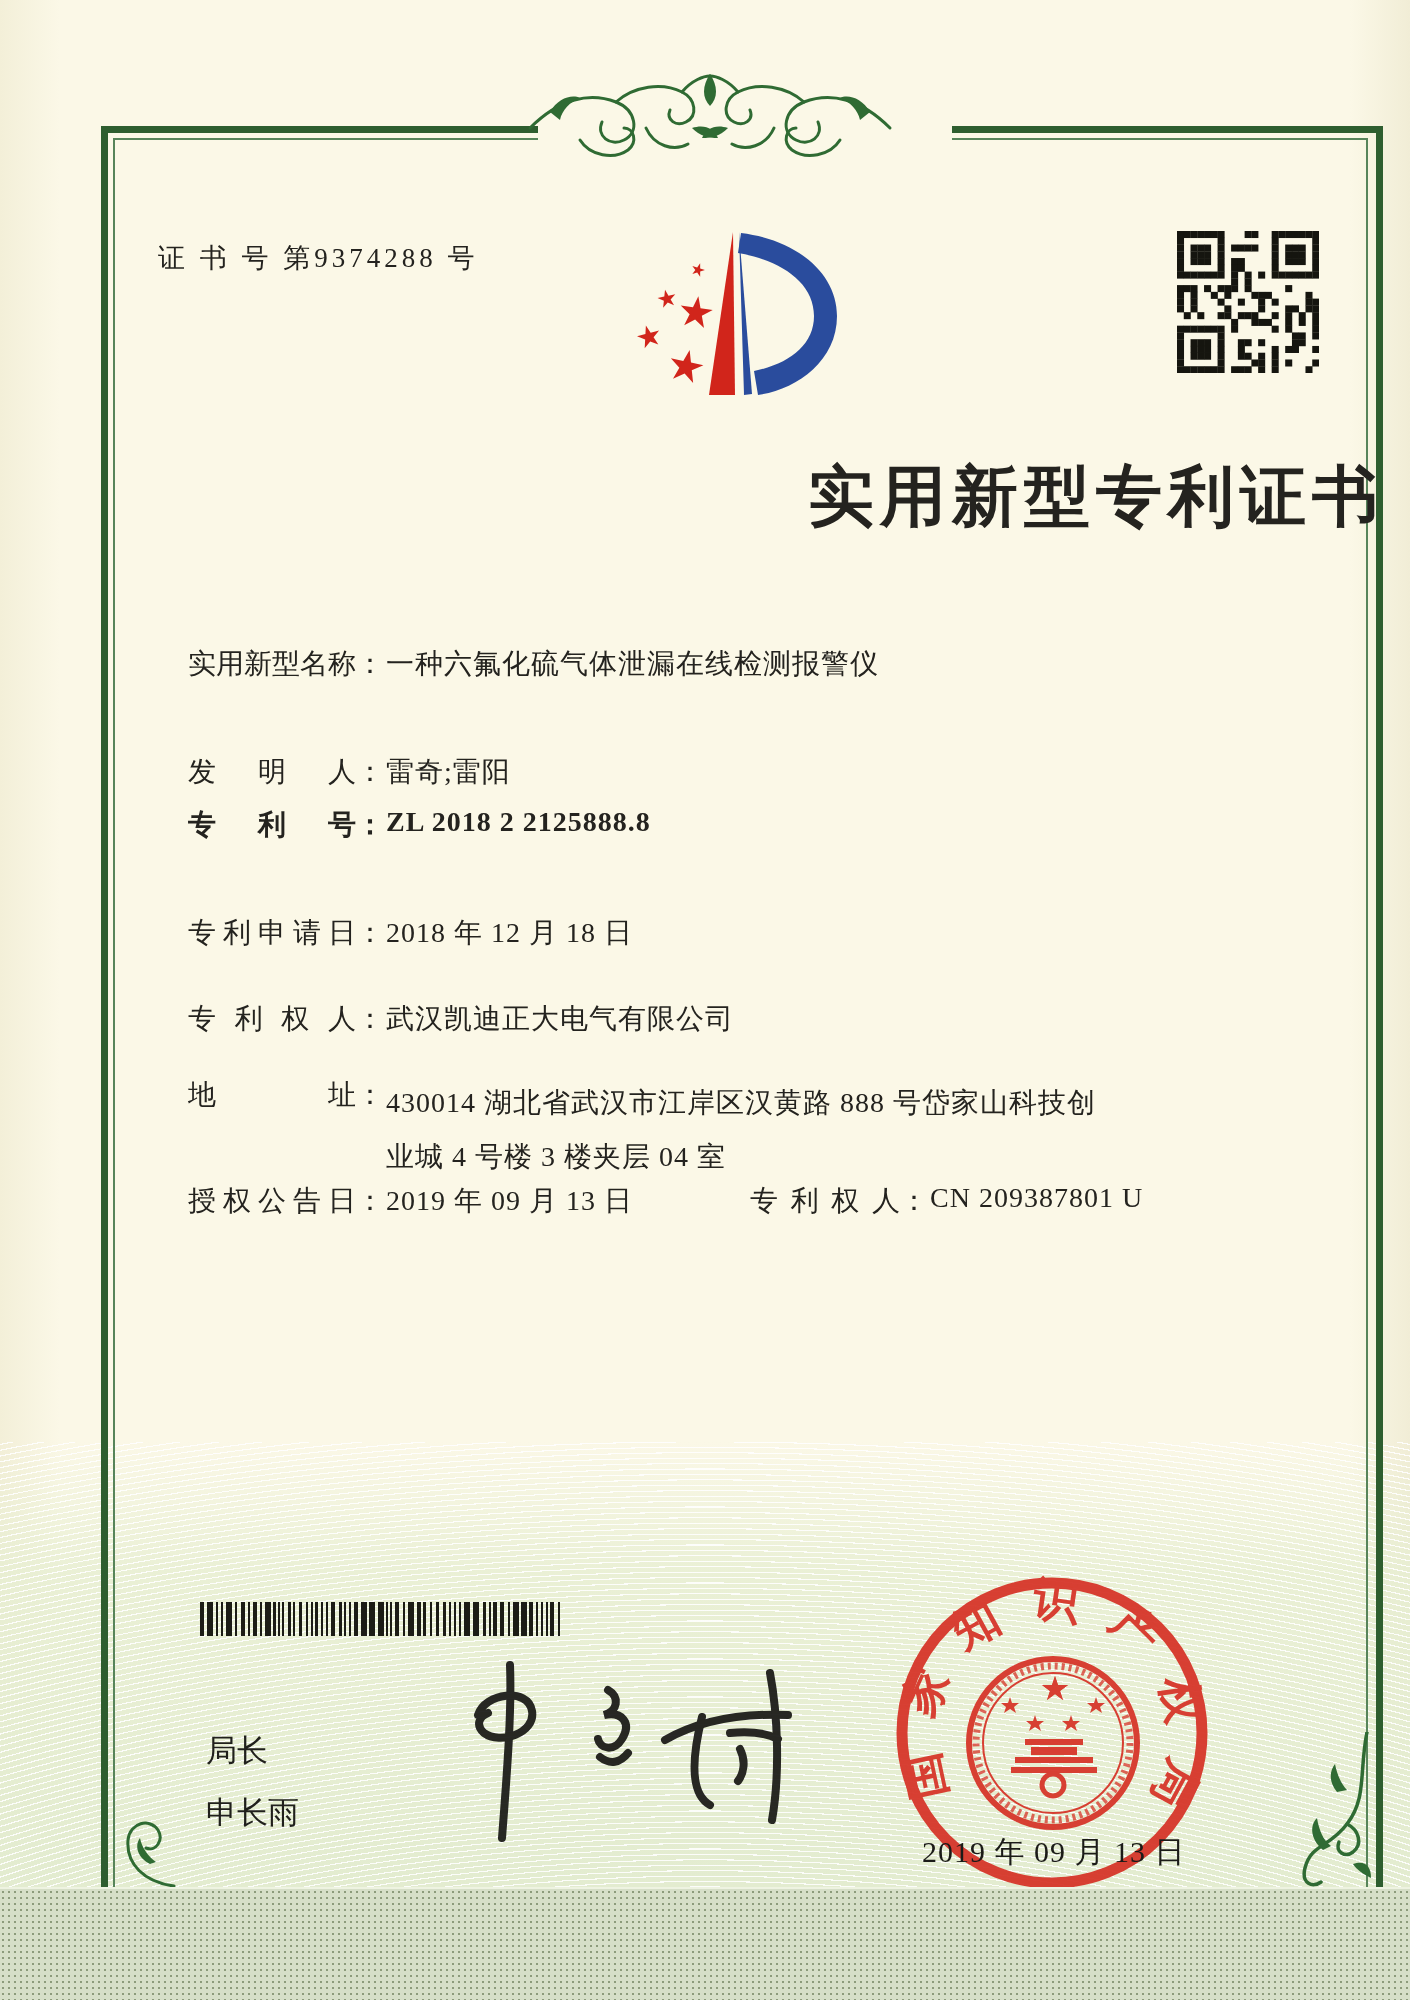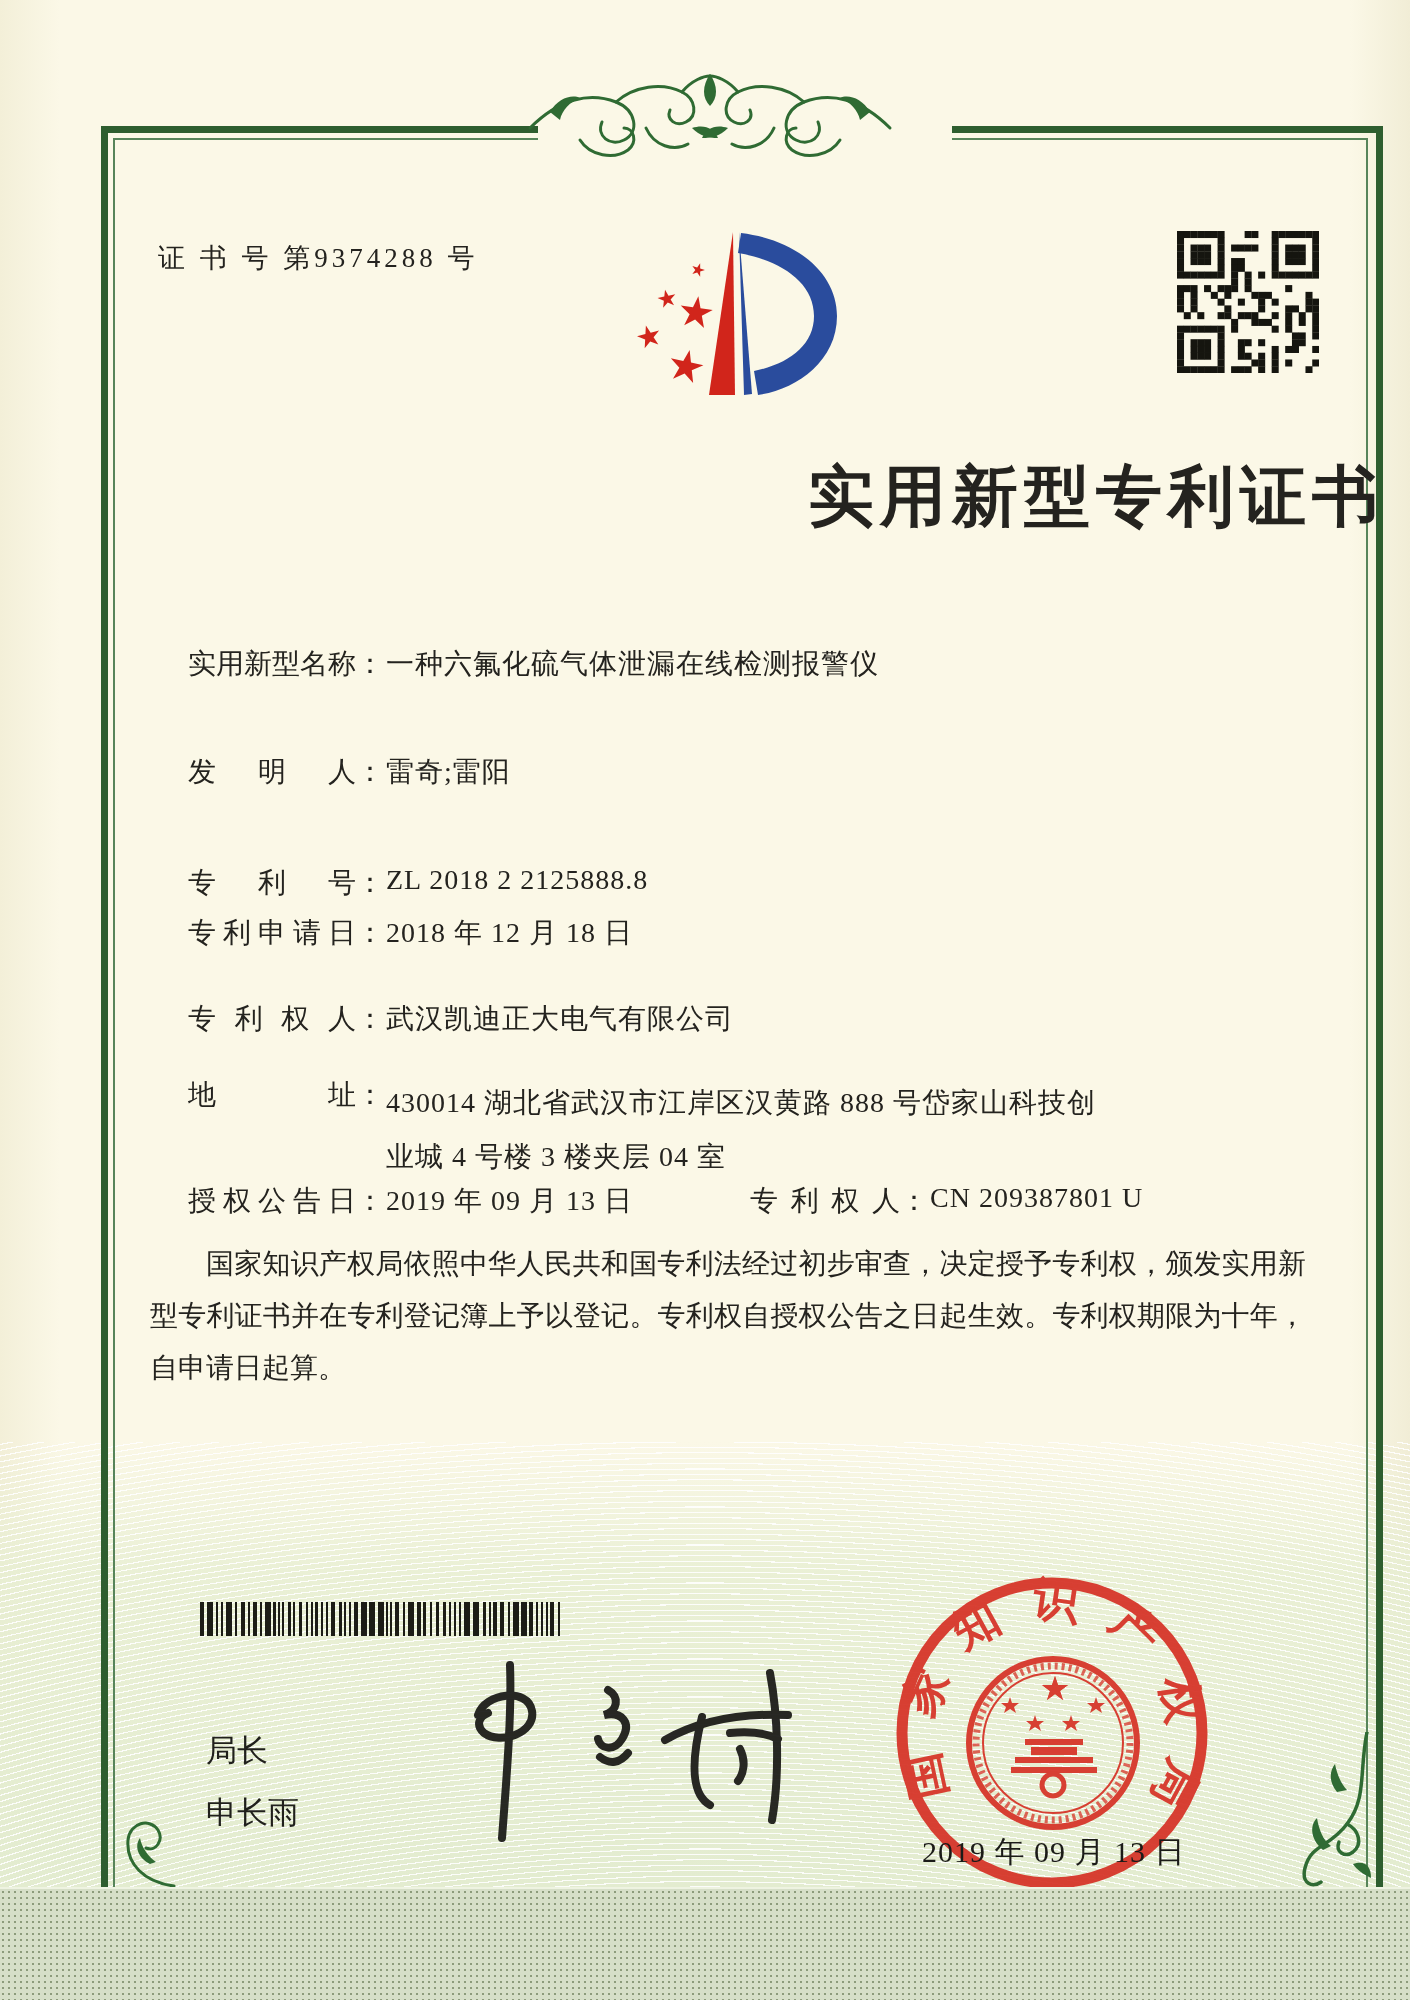--- a/index.html
+++ b/index.html
@@ -302,41 +302,40 @@
   </svg>
 
 <div class="title">实用新型专利证书</div>
 
 <div class="row" style="top:645px;">
   <span class="flabel">实用新型名称</span><span class="fcolon">：</span><span class="fvalue">一种六氟化硫气体泄漏在线检测报警仪</span>
 </div>
 <div class="row" style="top:753px;">
   <span class="flabel">发明人</span><span class="fcolon">：</span><span class="fvalue">雷奇;雷阳</span>
 </div>
-<div class="row" style="top:864px;">
+<div class="row" style="top:806px;font-weight:bold;">
   <span class="flabel">专利号</span><span class="fcolon">：</span><span class="fvalue">ZL 2018 2 2125888.8</span>
 </div>
 <div class="row" style="top:914px;">
   <span class="flabel">专利申请日</span><span class="fcolon">：</span><span class="fvalue">2018 年 12 月 18 日</span>
 </div>
 <div class="row" style="top:1000px;">
   <span class="flabel">专利权人</span><span class="fcolon">：</span><span class="fvalue">武汉凯迪正大电气有限公司</span>
 </div>
 <div class="row addr" style="top:1076px;">
   <span class="flabel">地址</span><span class="fcolon">：</span><span class="fvalue">430014 湖北省武汉市江岸区汉黄路 888 号岱家山科技创业城 4 号楼 3 楼夹层 04 室</span>
 </div>
 <div class="row" style="top:1182px;">
   <span class="flabel">授权公告日</span><span class="fcolon">：</span><span class="fvalue">2019 年 09 月 13 日</span>
 </div>
 <div class="row" style="left:750px;top:1182px;">
   <span class="flabel" style="width:150px;">专利权人</span><span class="fcolon">：</span><span class="fvalue">CN 209387801 U</span>
 </div>
 
 <div class="bodytext">
-  <p>国家知识产权局依照中华人民共和国专利法经过初步审查，决定授予专利权，颁发实用新型专利证书并在专利登记簿上予以登记。专利权自授权公告之日起生效。专利权期限为十年，自申请日起算。</p>
 </div>
 
 <div class="barcode" id="barcode">
     <div class="bar" style="width:4px"></div>
     <div class="gap" style="width:3px"></div>
     <div class="bar" style="width:6px"></div>
     <div class="gap" style="width:3px"></div>
     <div class="bar" style="width:2px"></div>
     <div class="gap" style="width:3px"></div>
     <div class="bar" style="width:2px"></div>

